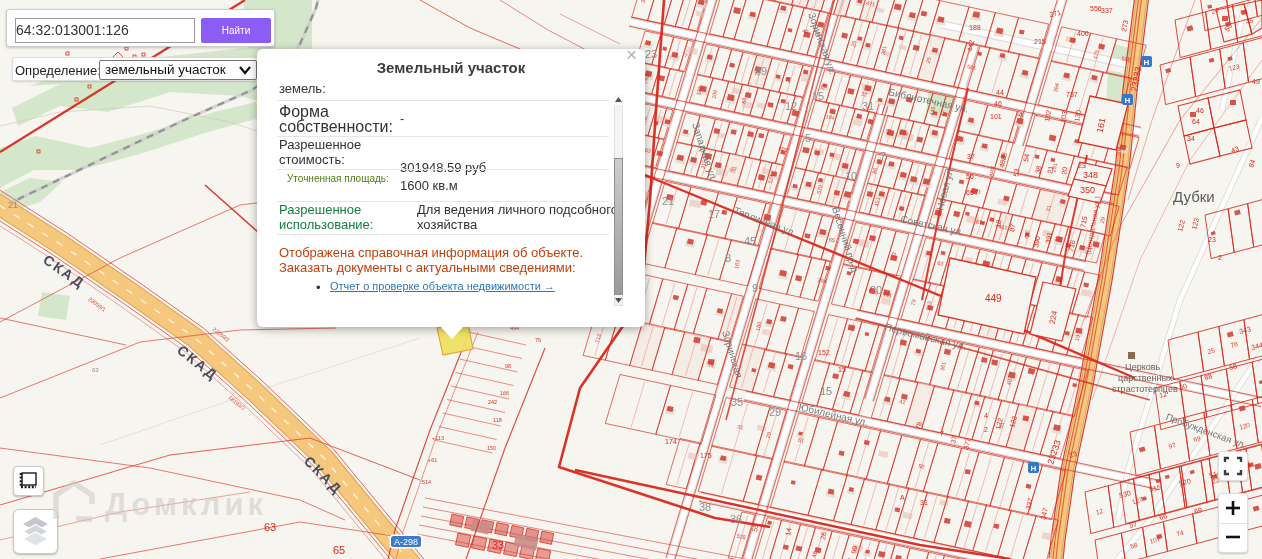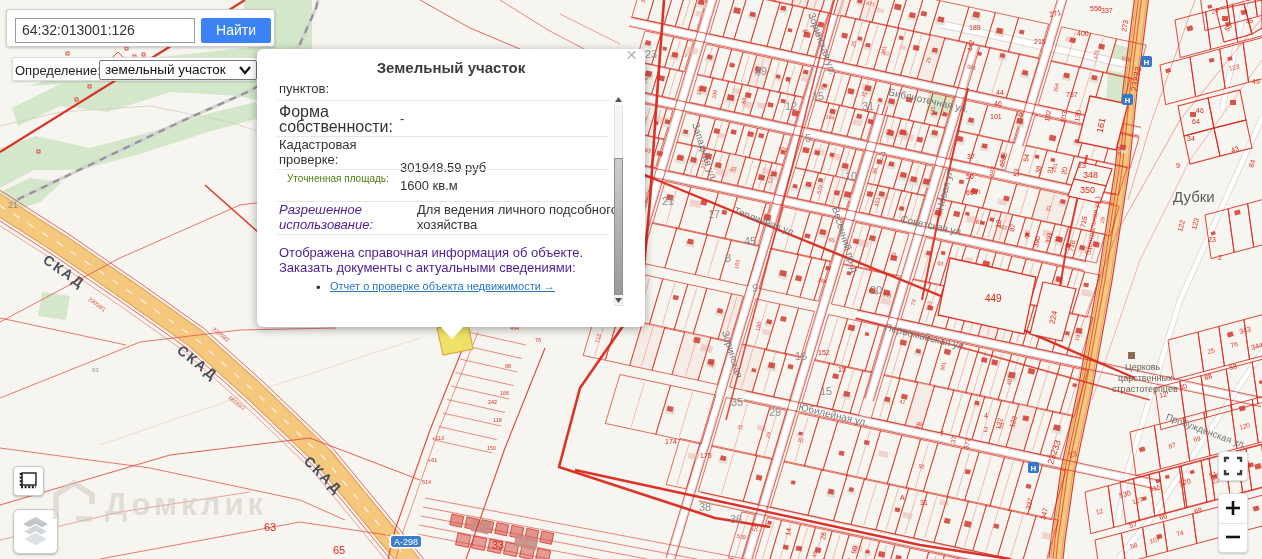--- a/index.html
+++ b/index.html
@@ -1321,58 +1321,58 @@
         <text x="1127.5" y="102.5" font-size="8" fill="#fff" fill-opacity="1.0" text-anchor="middle" font-weight="bold">Н</text>
         <rect x="1028" y="462" width="11" height="11" rx="2" fill="#3577c8"></rect>
         <text x="1033.5" y="470.5" font-size="8" fill="#fff" fill-opacity="1.0" text-anchor="middle" font-weight="bold">Н</text>
         <rect x="389.5" y="534.5" width="33" height="14" rx="3.5" fill="#ffffff"></rect>
         <rect x="391" y="536" width="30" height="11" rx="2.5" fill="#3c7ccd"></rect>
         <text x="406" y="545" font-size="9" fill="#ffffff" fill-opacity="1.0" text-anchor="middle">А-298</text>
         <polygon points="437.0,328.0 468.0,323.0 473.0,349.0 443.0,355.0" fill="#efe060" fill-opacity="0.95" stroke="#dba43e" stroke-width="1.1" stroke-opacity="1.0"></polygon>
       </svg></div>
 
 <div class="abs" style="left:6px;top:9px;width:269px;height:38px;background:#fff;border:1px solid #ccc;border-radius:3px;box-shadow:0 1px 3px rgba(0,0,0,.2);"></div>
-<div class="abs" style="left:15px;top:18px;width:180px;height:25px;background:#fff;border:1px solid #9b9b9b;font-size:14px;color:#333;line-height:23px;padding-left:6px;">64:32:013001:126</div>
-<div class="abs" style="left:201px;top:18px;width:70px;height:25px;background:#3b82f6;color:#fff;font-size:14px;text-align:center;line-height:25px;border-radius:2px;">Найти</div>
+<div class="abs" style="left:15px;top:18px;width:180px;height:25px;background:#fff;border:1px solid #9b9b9b;font-size:14px;color:#333;line-height:23px;">64:32:013001:126</div>
+<div class="abs" style="left:201px;top:18px;width:70px;height:25px;background:#8b5cf6;color:#fff;font-size:10px;text-align:center;line-height:25px;border-radius:2px;">Найти</div>
 
 <div class="abs" style="left:12px;top:57px;width:246px;height:24px;background:#fff;border:1px solid #ddd;border-radius:2px;box-shadow:0 1px 2px rgba(0,0,0,.15);"></div>
 <div class="abs" style="left:15px;top:63px;font-size:13px;color:#222;">Определение:</div>
 <div class="abs" style="left:99px;top:60px;width:158px;height:20px;background:#fff;border:1px solid #767676;font-size:13.5px;color:#111;line-height:18px;padding-left:5px;border-radius:2px;">земельный участок
 <svg class="abs" style="right:5px;top:5px;" width="12" height="9">
         <polyline points="1,1 6,7 11,1" fill="none" stroke="#111" stroke-width="2.2"></polyline>
       </svg></div>
 
 <div class="abs" style="left:257px;top:49px;width:388px;height:278px;background:#fff;border-radius:6px;box-shadow:0 2px 10px rgba(0,0,0,.35);"></div>
 <div class="abs" style="left:440px;top:326px;width:0;height:0;border-left:12px solid transparent;border-right:12px solid transparent;border-top:13px solid #fff;"></div>
 <div class="abs" style="left:257px;top:59px;width:388px;text-align:center;font-size:15px;font-weight:bold;color:#3d3d3d;">Земельный участок</div>
 <div class="abs" style="left:626px;top:44px;font-size:19px;color:#b2b2b2;">×</div>
 
 <div class="abs" style="left:279px;top:86px;width:330px;height:10px;overflow:hidden;">
-  <div style="position:absolute;left:0;top:-5px;font-size:13px;color:#333;">пунктов:</div>
+  <div style="position:absolute;left:0;top:-5px;font-size:13px;color:#333;">земель:</div>
   <div style="position:absolute;left:121px;top:-5px;font-size:13px;color:#333;margin-top:19px;">населенных пунктов)</div>
 </div>
 <div class="abs" style="left:277px;top:100px;width:332px;border-top:1px solid #e6e6e6;"></div>
 
 <div class="abs" style="left:279px;top:105px;width:118px;font-size:16px;line-height:14.5px;color:#333;">Форма собственности:</div>
 <div class="abs" style="left:400px;top:111px;font-size:13px;color:#333;">-</div>
 <div class="abs" style="left:277px;top:136px;width:332px;border-top:1px solid #e6e6e6;"></div>
 
-<div class="abs" style="left:279px;top:138px;width:118px;font-size:13px;line-height:14.5px;color:#333;">Кадастровая проверке:</div>
+<div class="abs" style="left:279px;top:138px;width:118px;font-size:13px;line-height:14.5px;color:#333;">Разрешенное стоимость:</div>
 <div class="abs" style="left:400px;top:144px;font-size:13px;color:#333;margin-top:16px;">301948.59 руб</div>
 <div class="abs" style="left:277px;top:169px;width:332px;border-top:1px solid #e6e6e6;"></div>
 
 <div class="abs" style="left:287px;top:172px;width:118px;font-size:10px;line-height:14.5px;color:#4d7c0f;">Уточненная площадь:</div>
 <div class="abs" style="left:400px;top:178px;font-size:13px;color:#333;">1600 кв.м</div>
 <div class="abs" style="left:277px;top:201px;width:332px;border-top:1px solid #e6e6e6;"></div>
 
-<div class="abs" style="left:279px;top:203px;width:118px;font-size:13px;line-height:14.5px;color:#4c1d95;font-style:italic;">Разрешенное использование:</div>
+<div class="abs" style="left:279px;top:203px;width:118px;font-size:13px;line-height:14.5px;color:#15803d;">Разрешенное использование:</div>
 <div class="abs" style="left:400px;top:203px;width:215px;font-size:13px;line-height:14.5px;color:#333;margin-left:17px;">Для ведения личного подсобного хозяйства</div>
 <div class="abs" style="left:277px;top:234px;width:332px;border-top:1px solid #e6e6e6;"></div>
 
-<div class="abs" style="left:279px;top:246px;width:320px;font-size:13px;line-height:14.5px;color:#4c1d95;">Отображена справочная информация об объекте. Заказать документы с актуальными сведениями:</div>
+<div class="abs" style="left:279px;top:246px;width:320px;font-size:13px;line-height:14.5px;color:#c2410c;">Отображена справочная информация об объекте. Заказать документы с актуальными сведениями:</div>
 <div class="abs" style="left:316px;top:280px;font-size:13px;color:#333;">•</div>
 <div class="abs" style="left:330px;top:280px;font-size:11px;color:#2a76bd;text-decoration:underline;">Отчет о проверке объекта недвижимости →</div>
 
 <div class="abs" style="left:614px;top:95px;width:9px;height:211px;background:#f4f4f4;border:1px solid #e2e2e2;"></div>
 <div class="abs" style="left:614px;top:95px;width:9px;height:10px;background:#fafafa;"></div>
 <svg class="abs" style="left:615px;top:97px;" width="7" height="6">
       <polygon points="3.5,0 7,5 0,5" fill="#555"></polygon>
     </svg>
 <svg class="abs" style="left:615px;top:298px;" width="7" height="6">
       <polygon points="0,0 7,0 3.5,5" fill="#555"></polygon>

